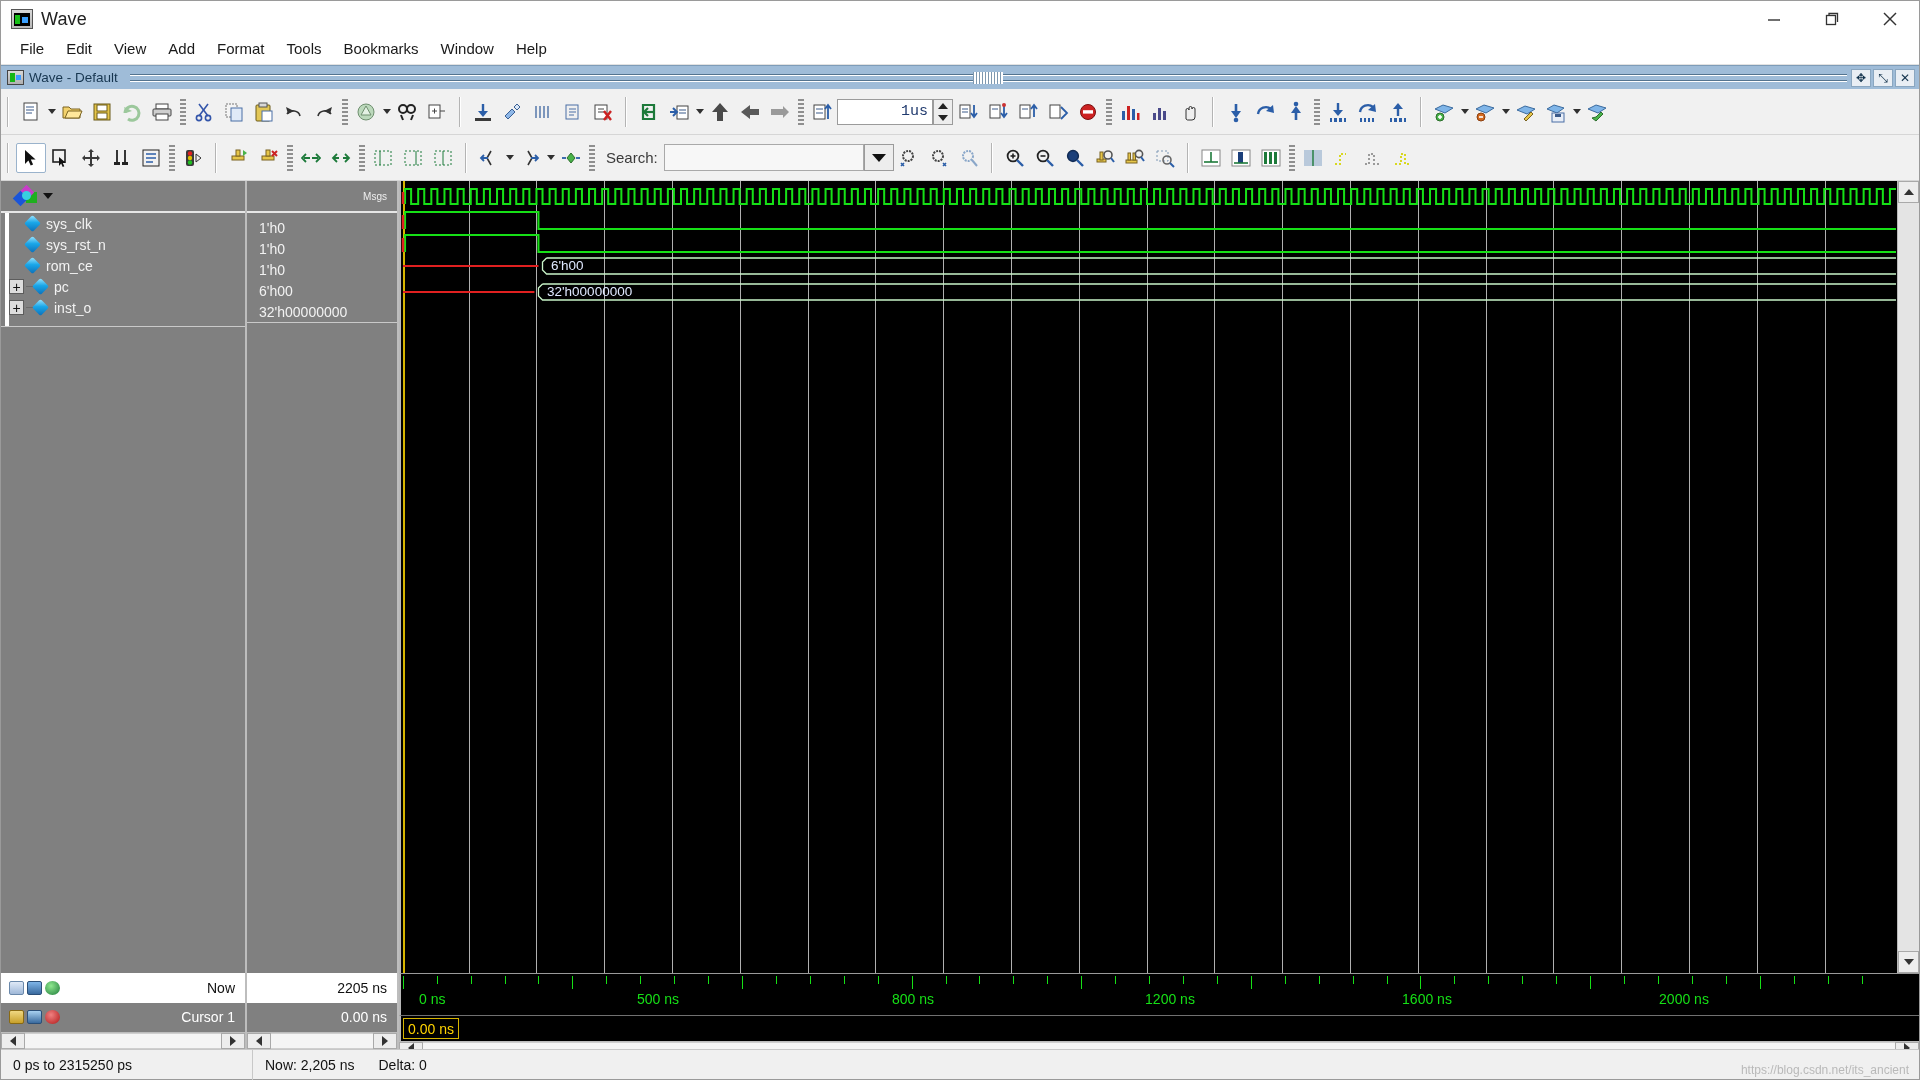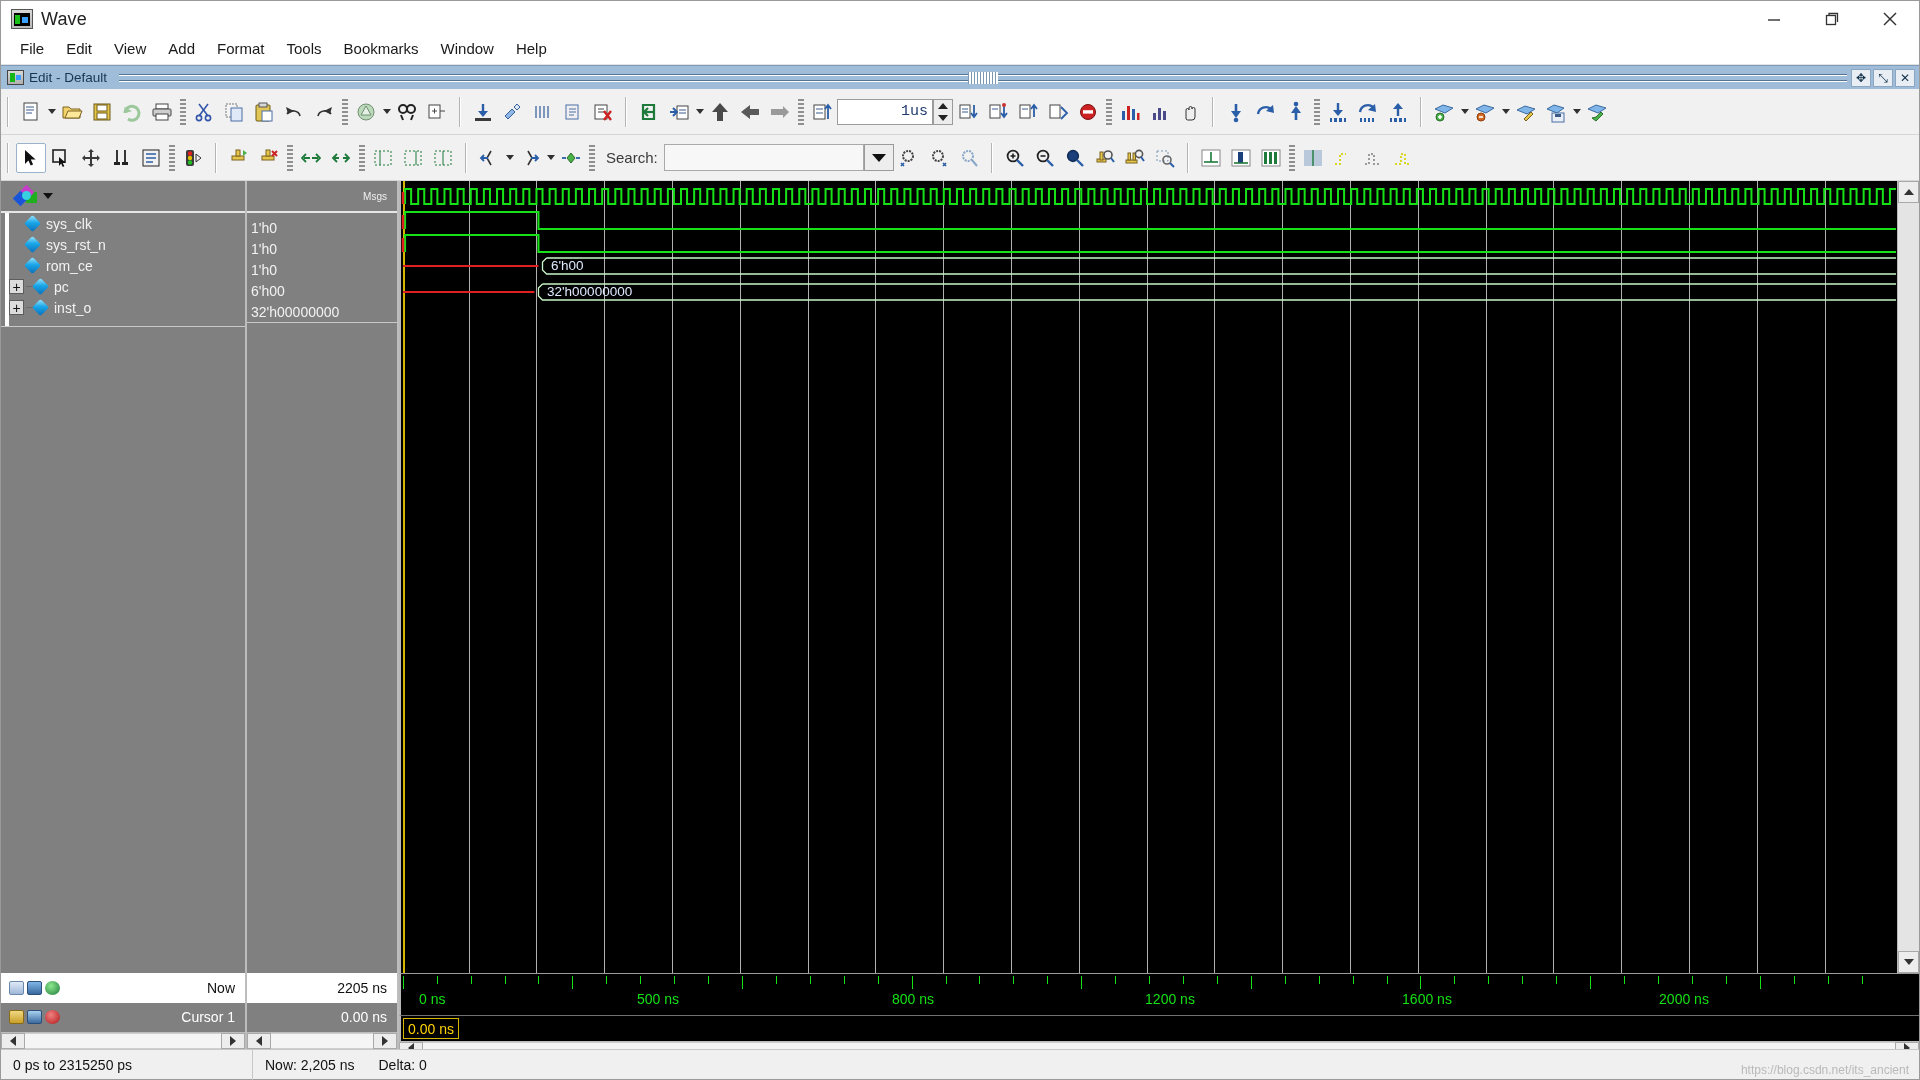--- a/index.html
+++ b/index.html
@@ -115,21 +115,21 @@
   .objicon .s3 { left:11px; top:5px; background:#1fb01f; }
   .objicon .s4 { left:7px; top:4px; background:#38cfe0; border-radius:50%;
                  width:9px; height:9px; }
   .dropcaret { margin-left:6px; width:0;height:0;border-left:5px solid transparent;
                border-right:5px solid transparent;border-top:6px solid #111; }
 
   .rows { flex: 1 1 auto; position: relative; }
   .sig-row { height: 21px; display:flex; align-items:center; font-size:14px;
              color:#f2f2f2; }
   .names-col .sig-row { }
-  .vals-col .sig-row { padding-left: 4px; }
+  .vals-col .sig-row { padding-left: 12px; }
   .expander { width: 15px; height: 15px; border:1px solid #5c5c5c; background:#dcdcdc;
               color:#000; font-size:12px; line-height:12px; display:flex;
               align-items:center; justify-content:center; margin-right:2px;
               flex:0 0 15px; font-family:"Liberation Sans",sans-serif;}
   .expander:after { content:"+"; font-size:14px; color:#111; }
   .exp-line { width:8px; height:1px; background:#6a6a6a; }
   .diamond { width: 13px; height: 13px; margin-right: 7px; flex:0 0 13px;
              background: linear-gradient(135deg,#9fe6ff 0%,#19a6e8 45%,#0d6fb8 100%);
              transform: rotate(45deg) scale(.92); border-radius:2px; }
   .indent-l { width: 17px; flex:0 0 17px; }
@@ -243,21 +243,21 @@
     <div class="menu-item">Add</div>
     <div class="menu-item">Format</div>
     <div class="menu-item">Tools</div>
     <div class="menu-item">Bookmarks</div>
     <div class="menu-item">Window</div>
     <div class="menu-item">Help</div>
   </div>
 
   <div class="pane-head">
     <div class="ph-icon"></div>
-    <div class="ph-title">Edit - Default</div>
+    <div class="ph-title">Wave - Default</div>
     <div class="grip">
         <div class="nub"></div>
       </div>
     <div class="ph-btns">
       <div class="ph-btn">✥</div>
       <div class="ph-btn">⤡</div>
       <div class="ph-btn">✕</div>
     </div>
   </div>
 

